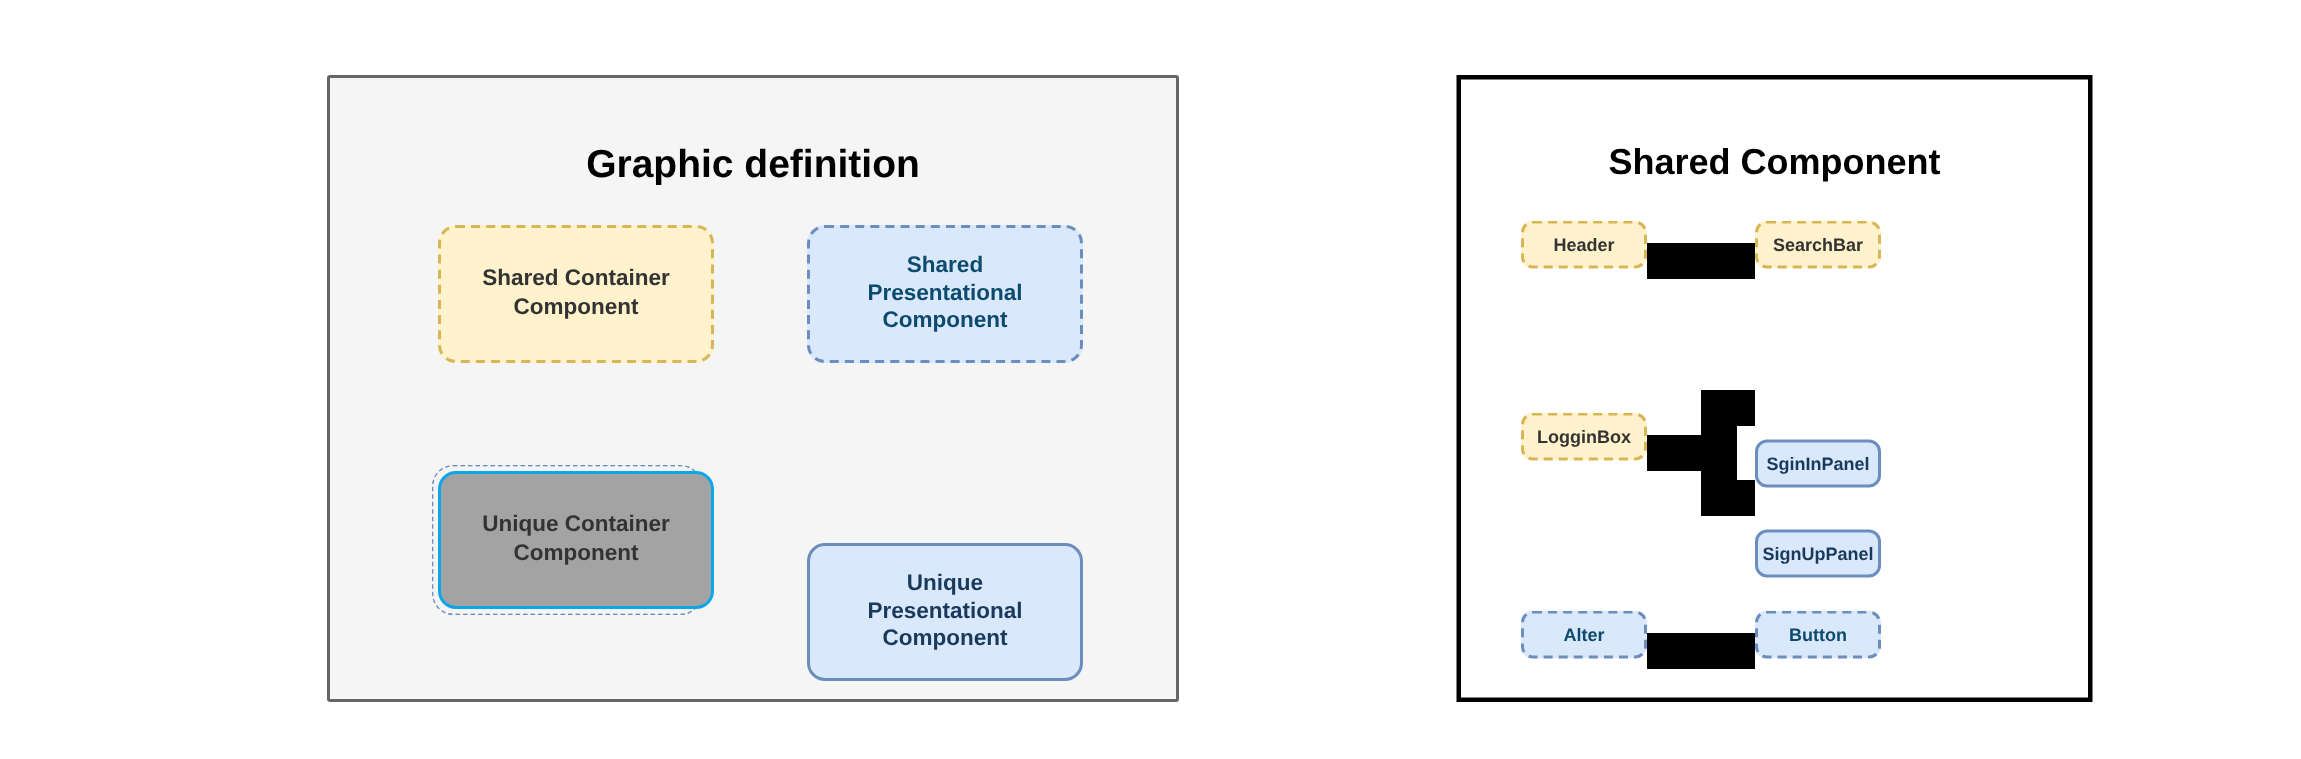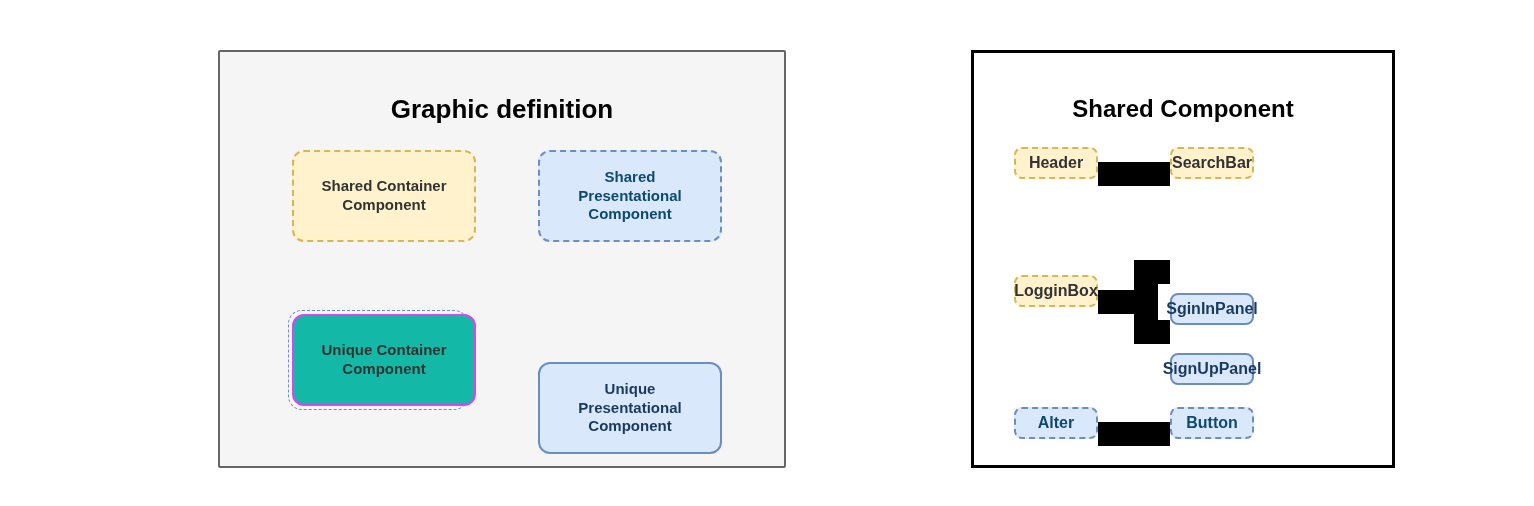--- a/index.html
+++ b/index.html
@@ -54,22 +54,22 @@
       background: #fff2cc;
       border: 2px dashed #d6b656;
       color: #333;
     }
     .card-blue-dashed {
       background: #dae8fc;
       border: 2px dashed #6c8ebf;
       color: #0c4a6e;
     }
     .card-yellow-solid {
-      background: #14b8a6;
-      border: 2px solid #d946ef;
+      background: #a3a3a3;
+      border: 2px solid #0ea5e9;
       color: #333;
     }
     .card-blue-solid {
       background: #dae8fc;
       border: 2px solid #6c8ebf;
       color: #1a3a5c;
       margin-top: 48px;
     }
     
     .gc { width: 184px; height: 92px; font-size: 15px; }
@@ -85,21 +85,21 @@
       border-radius: 14px;
     }
     
     .node {
       position: absolute;
       display: flex;
       align-items: center;
       justify-content: center;
       text-align: center;
       font-weight: bold;
-      font-size: 16px;
+      font-size: 12px;
       border-radius: 8px;
       width: 84px;
       height: 32px;
     }
     .n-header    { left: 40px;  top: 94px; }
     .n-search    { left: 196px; top: 94px; }
     .n-loggin    { left: 40px;  top: 222px; }
     .n-signin    { left: 196px; top: 192px; }
     .n-signup    { left: 196px; top: 252px; }
     .n-alter     { left: 40px;  top: 354px; }

